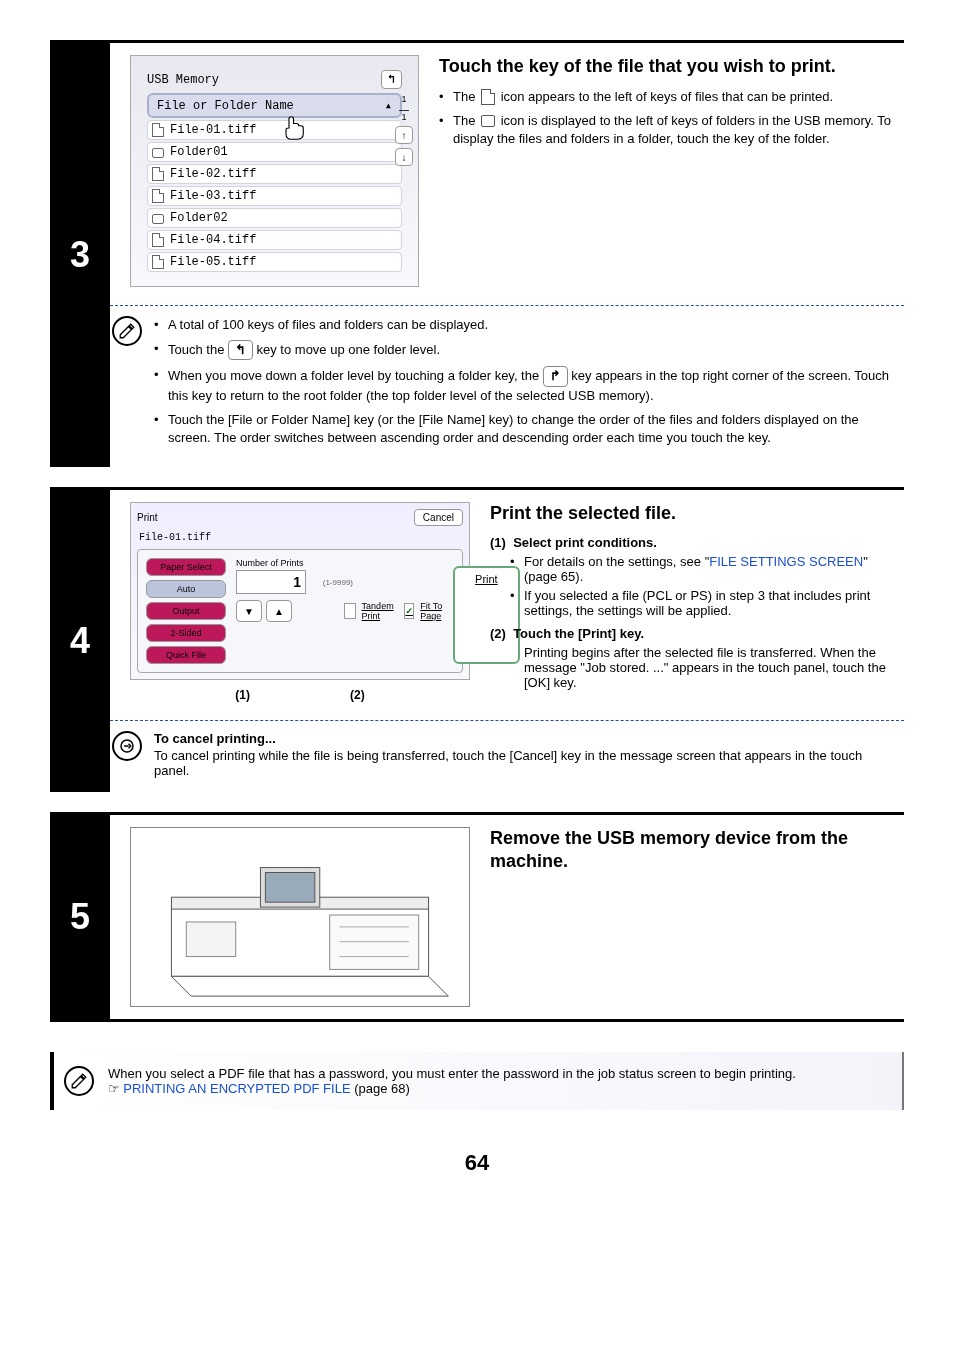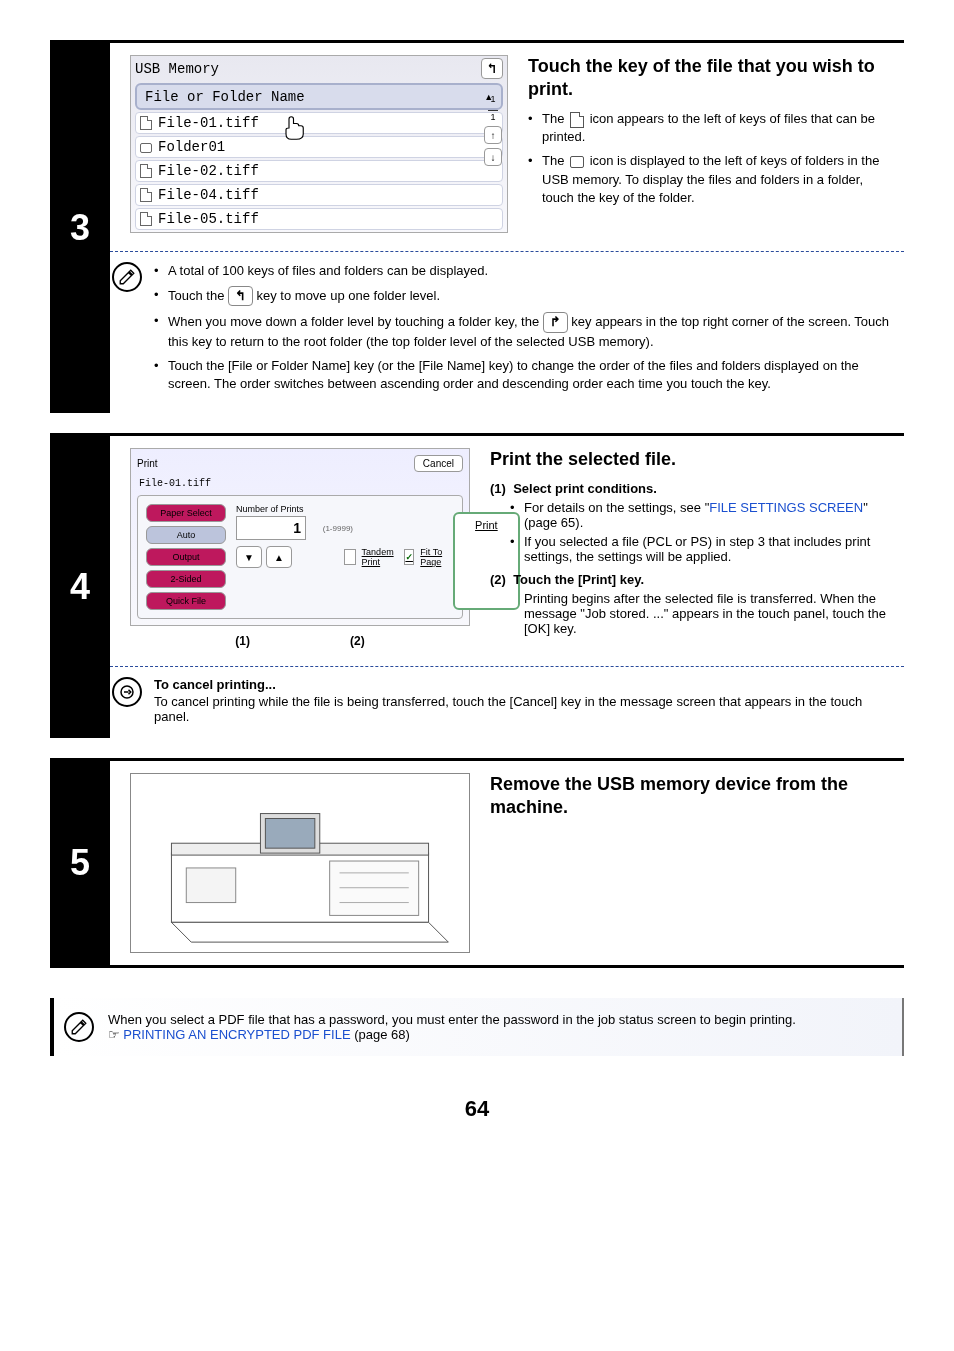--- a/index.html
+++ b/index.html
@@ -7,21 +7,21 @@
   
   .step-row { display: flex; border-top: 3px solid #000; margin-bottom: 20px; }
   .step-row:last-of-type { border-bottom: 3px solid #000; }
   .step-num-col { width: 60px; background: #000; color: #fff; display: flex; align-items: center; justify-content: center; font-size: 36px; font-weight: bold; flex-shrink: 0; }
   .step-body { flex: 1; display: flex; flex-direction: column; }
   .step-content { display: flex; padding: 12px 10px 12px 20px; gap: 20px; }
   .left-panel { flex-shrink: 0; }
   .right-panel { flex: 1; }
   
   
-  .screen-usb { width: 378px; border: 1px solid #aaa; background: linear-gradient(#e8e8f0,#f8f8fc); padding: 0; font-size: 14px; font-family: Courier, monospace; }
+  .screen-usb { width: 289px; border: 1px solid #aaa; background: linear-gradient(#e8e8f0,#f8f8fc); padding: 12px; font-size: 12px; font-family: Courier, monospace; }
   .screen-usb .title-row { display:flex; justify-content: space-between; align-items:center; padding: 2px 4px 4px; }
   .up-btn { border:1px solid #999; border-radius:4px; padding:1px 6px; font-weight:bold; background:#fff; }
   .header-bar { display:flex; align-items:center; border:2px solid #a8b0cc; border-radius:6px; background:#d8dcec; padding:3px 8px; margin:0 4px 2px; }
   .file-row { display:flex; align-items:center; border:1px solid #cfd3e3; border-radius:4px; background:#fff; margin:2px 4px; padding:2px 4px; }
   .file-row.folder { background:#fff; }
   .file-ico { width:12px; height:14px; border:1px solid #666; margin-right:6px; display:inline-block; position:relative; }
   .file-ico.doc::after { content:""; position:absolute; right:-1px; top:-1px; width:4px; height:4px; background:#fff; border-left:1px solid #666; border-bottom:1px solid #666; }
   .file-ico.folder { border-radius:2px; height:10px; margin-top:2px; }
   .scrollbar-side { position:absolute; right:6px; top:40px; display:flex; flex-direction:column; align-items:center; gap:4px; font-size:10px; }
   .screen-wrap { position:relative; }
@@ -102,20 +102,28 @@
             <div class="file-row folder">
                 <span class="file-ico folder"></span>
                 <span>Folder01</span>
               </div>
             <div class="file-row">
                 <span class="file-ico doc"></span>
                 <span>File-02.tiff</span>
               </div>
             <div class="file-row">
                 <span class="file-ico doc"></span>
+                <span>File-03.tiff</span>
+              </div>
+            <div class="file-row folder">
+                <span class="file-ico folder"></span>
+                <span>Folder02</span>
+              </div>
+            <div class="file-row">
+                <span class="file-ico doc"></span>
                 <span>File-04.tiff</span>
               </div>
             <div class="file-row">
                 <span class="file-ico doc"></span>
                 <span>File-05.tiff</span>
               </div>
           </div>
           <svg class="hand-cursor" viewBox="0 0 40 40">
               <path d="M12 20 L12 8 Q12 5 15 5 Q18 5 18 8 L18 14 L22 14 Q25 14 25 17 L28 17 Q31 17 31 20 L31 28 Q31 35 22 35 L15 35 Q8 35 8 28 L8 22 Q8 20 12 20 Z" fill="#fff" stroke="#000" stroke-width="1.5"></path>
             </svg>

